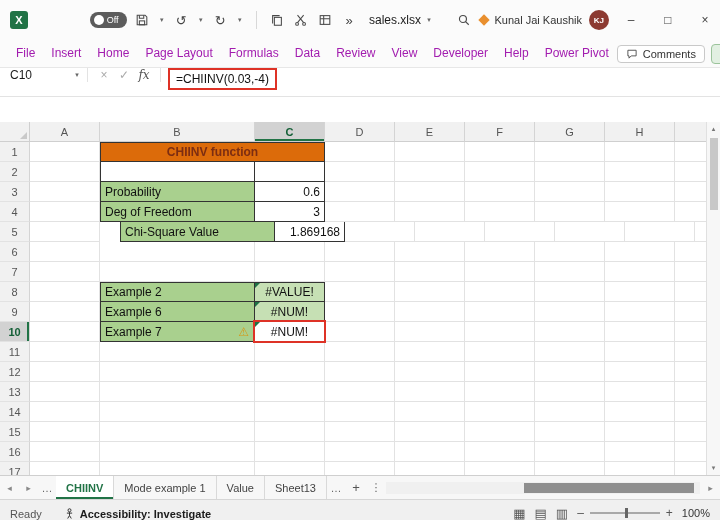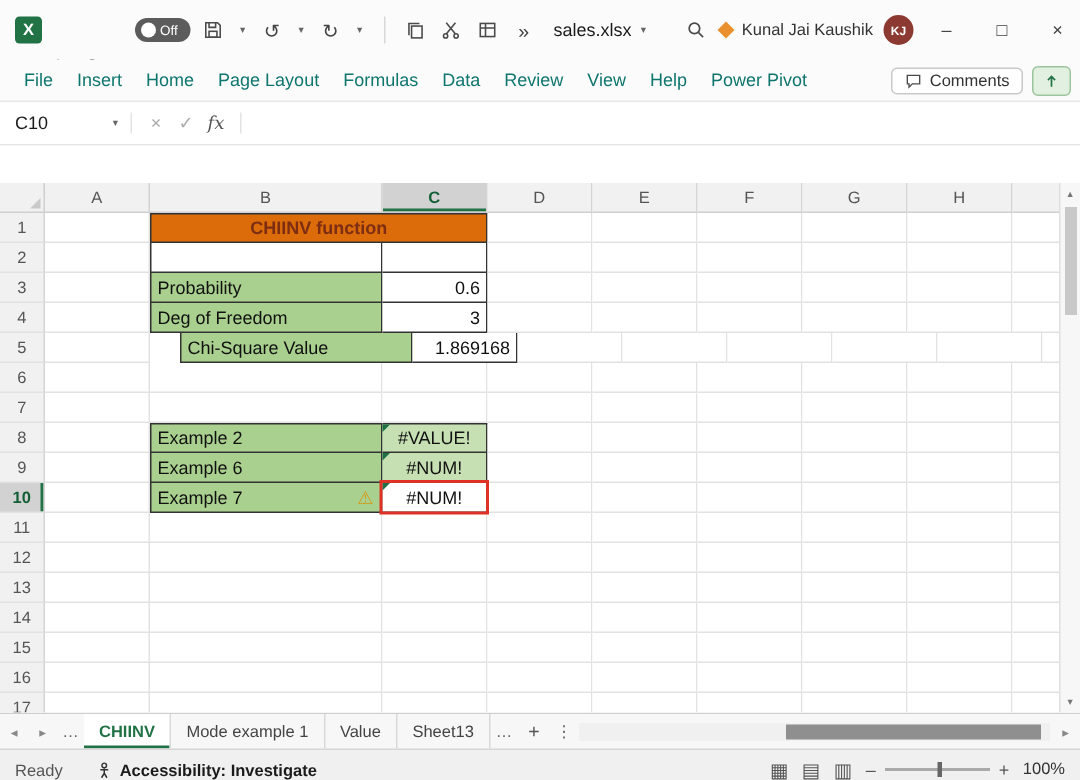--- a/index.html
+++ b/index.html
@@ -28,29 +28,29 @@
   .gem { width:8px; height:8px; background:var(--gem_orange,#E98F2E); transform:rotate(45deg); }
   .username { font-size:11px; color:#333; }
   .avatar { width:20px; height:20px; border-radius:50%; background:var(--avatar_bg,#8C3A31); color:#fff;
     font-size:8px; font-weight:bold; display:flex; align-items:center; justify-content:center; }
   .win-btn { width:30px; height:40px; display:flex; align-items:center; justify-content:center; color:#444; font-size:12px; }
 
   
   .ribbon-row { height:28px; flex:0 0 auto; background:#FBFBFB; border-bottom:1px solid #E7E7E7;
     display:flex; align-items:center; padding:0 6px 0 8px; }
   .ribbon-tabs { display:flex; align-items:center; height:100%; }
-  .ribbon-tab { padding:0 8px; font-size:12px; color:#0f766e; line-height:27px; white-space:nowrap; }
+  .ribbon-tab { padding:0 8px; font-size:12px; color:#a21caf; line-height:27px; white-space:nowrap; }
   .ribbon-right { margin-left:auto; display:flex; align-items:center; gap:6px; }
   .comments-btn { display:flex; align-items:center; gap:5px; border:1px solid #C9C9C9; border-radius:4px;
     padding:2px 8px; font-size:11px; color:#333; background:#fff; }
   .share-btn { width:26px; height:20px; background:#E2F0E2; border:1px solid #9CC49C; border-radius:4px;
     display:flex; align-items:center; justify-content:center; }
 
   
-  .formula-row { height:29px; flex:0 0 auto; background:#fff; border-bottom:1px solid #E3E3E3; display:flex; align-items:center; }
+  .formula-row { height:29px; flex:0 0 auto; background:#fff; border-bottom:1px solid #E3E3E3; display:flex; align-items:flex-start; }
   .name-box { width:88px; display:flex; align-items:center; padding:0 6px 0 10px; border-right:1px solid #E3E3E3; }
   .name-box .val { flex:1; font-size:12px; color:#1b1b1b; }
   .fx-buttons { display:flex; align-items:center; padding:0 6px; border-right:1px solid #E3E3E3; }
   .fxb { width:20px; text-align:center; font-size:12px; }
   .fxb.cancel, .fxb.enter { color:#ABABAB; }
   .fxb.fx { font-style:italic; font-family:"DejaVu Serif", serif; color:#555; }
   .formula-content { flex:1; display:flex; align-items:center; padding-left:7px; }
   .formula-annotation { border:2px solid var(--annotation_red,#DE3226); padding:0 6px; line-height:18px; font-size:12px; color:#111; }
 
   .blank-strip { height:25px; flex:0 0 auto; background:#fff; }
@@ -188,20 +188,21 @@
   <div class="ribbon-row">
     <div class="ribbon-tabs">
         <div class="ribbon-tab">File</div>
         <div class="ribbon-tab">Insert</div>
         <div class="ribbon-tab">Home</div>
         <div class="ribbon-tab">Page Layout</div>
         <div class="ribbon-tab">Formulas</div>
         <div class="ribbon-tab">Data</div>
         <div class="ribbon-tab">Review</div>
         <div class="ribbon-tab">View</div>
+        <div class="ribbon-tab">Developer</div>
         <div class="ribbon-tab">Help</div>
         <div class="ribbon-tab">Power Pivot</div>
       </div>
     <div class="ribbon-right">
       <div class="comments-btn">
         <svg width="12" height="12" viewBox="0 0 16 16" fill="none" stroke="#4A4A4A" stroke-width="1.2">
           <path d="M2.5 3h11v7.5H7l-3 3v-3H2.5z"></path>
         </svg>
         <span>Comments</span>
       </div>
@@ -215,20 +216,23 @@
 
   <div class="formula-row">
     <div class="name-box">
       <span class="val">C10</span>
       <span class="chev">▾</span>
     </div>
     <div class="fx-buttons">
       <span class="fxb cancel">×</span>
       <span class="fxb enter">✓</span>
       <span class="fxb fx">fx</span>
+    </div>
+    <div class="formula-content">
+      <span class="formula-annotation">=CHIINV(0.03,-4)</span>
     </div>
   </div>
 
   <div class="blank-strip"></div>
 
   <div class="grid-area">
     <div class="col-headers" id="col-headers">
         <div class="corner"></div>
         <div class="col-h" style="width: 70px;">A</div>
         <div class="col-h" style="width: 155px;">B</div>

